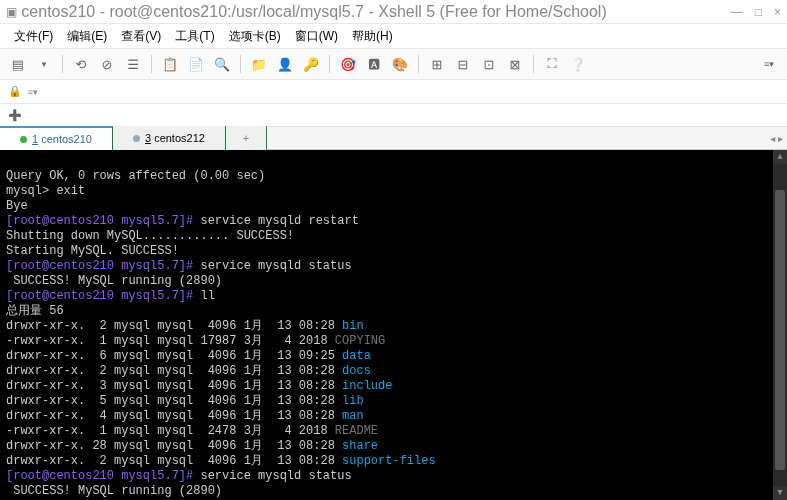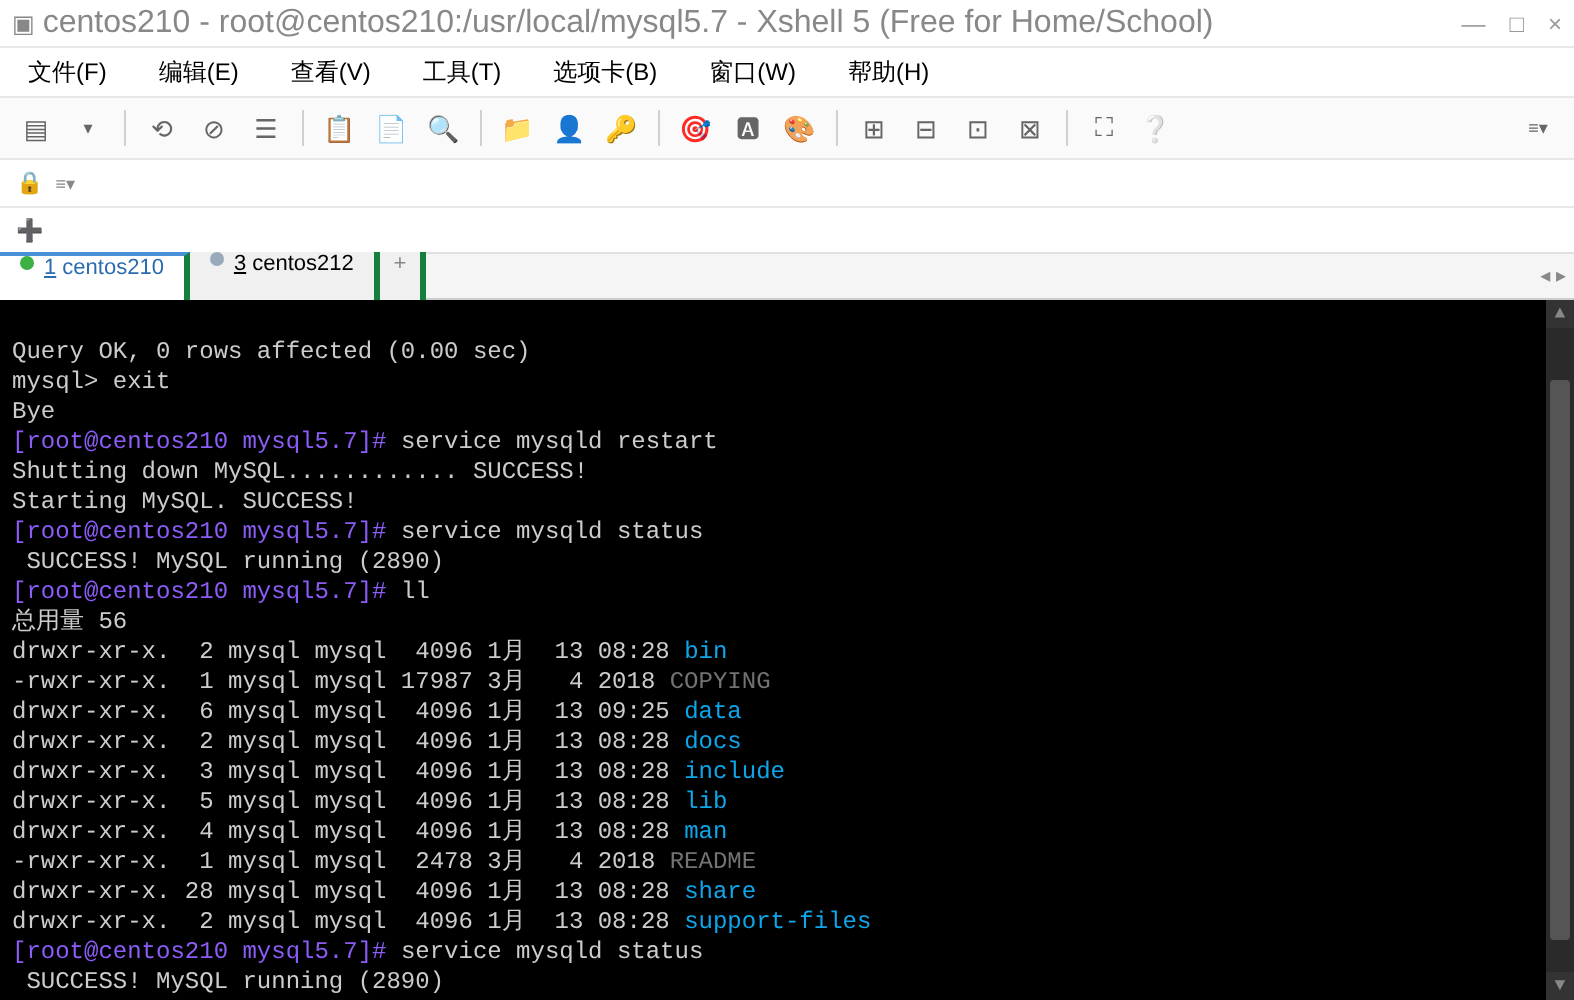--- a/index.html
+++ b/index.html
@@ -1,28 +1,28 @@
 <!DOCTYPE html>
 <html><head>
 <meta charset="utf-8">
 <style>
 *{margin:0;padding:0;box-sizing:border-box}
 body{font-family:"Microsoft YaHei",Arial,sans-serif;font-size:12px;background:#fff;width:787px;height:500px;overflow:hidden;display:flex;flex-direction:column}
 .titlebar{height:24px;display:flex;align-items:center;padding:0 6px;background:#fff;color:#888;border-bottom:1px solid #e8e8e8}
 .titlebar .title{flex:1;font-size:16px}
 .titlebar .winbtns{display:flex;gap:12px;color:#999}
-.menubar{height:24px;display:flex;align-items:center;padding:2px 8px;gap:14px;background:#fff}
+.menubar{height:24px;display:flex;align-items:center;padding:2px 8px;gap:2px;background:#fff}
 .menubar span{padding:2px 6px;cursor:default}
 .toolbar{height:32px;display:flex;align-items:center;padding:2px 8px;gap:6px;background:#fafafa;border-top:1px solid #e8e8e8;border-bottom:1px solid #e8e8e8}
 .tbtn{width:20px;height:20px;display:flex;align-items:center;justify-content:center;color:#666;font-size:13px}
 .tsep{width:1px;height:18px;background:#d0d0d0;margin:0 2px}
 .addressbar{height:24px;display:flex;align-items:center;padding:2px 8px;gap:6px;background:#fff;border-bottom:1px solid #e8e8e8;color:#888;font-size:11px}
 .hintbar{height:22px;display:flex;align-items:center;padding:2px 8px;gap:6px;background:#fff;color:#888;font-size:11px}
 .tabbar{height:24px;display:flex;align-items:center;background:#f5f5f5;border-top:1px solid #e0e0e0;border-bottom:1px solid #ccc;position:relative}
-.tab{height:24px;padding:0 10px;display:flex;gap:5px;border-right:3px solid #15803d;background:#f0f0f0;font-size:11px}
+.tab{height:24px;padding:0 20px;display:flex;align-items:center;gap:5px;border-right:1px solid #15803d;background:#f0f0f0;font-size:11px}
 .tab.active{background:#fff;border-top:2px solid #4a90d9;color:#2b6cb0}
 .tab .dot{width:7px;height:7px;border-radius:50%;background:#3cb043}
 .tab .dot.inactive{background:#9ab}
 .tab.addtab{width:22px;justify-content:center;color:#888}
 .tabbar .tabarrows{margin-left:auto;padding:0 4px;color:#888;font-size:10px}
 .terminal{flex:1;background:#000;color:#ccc;font-family:"Courier New",monospace;font-size:12px;line-height:15px;padding:4px 6px;overflow:hidden;white-space:pre;position:relative}
 .terminal .y{color:#8b5cf6}
 .terminal .c{color:#0ea5e9}
 .terminal .g{color:#737373}
 .scrollbar{position:absolute;right:0;top:0;width:14px;height:100%;background:#2a2a2a}

